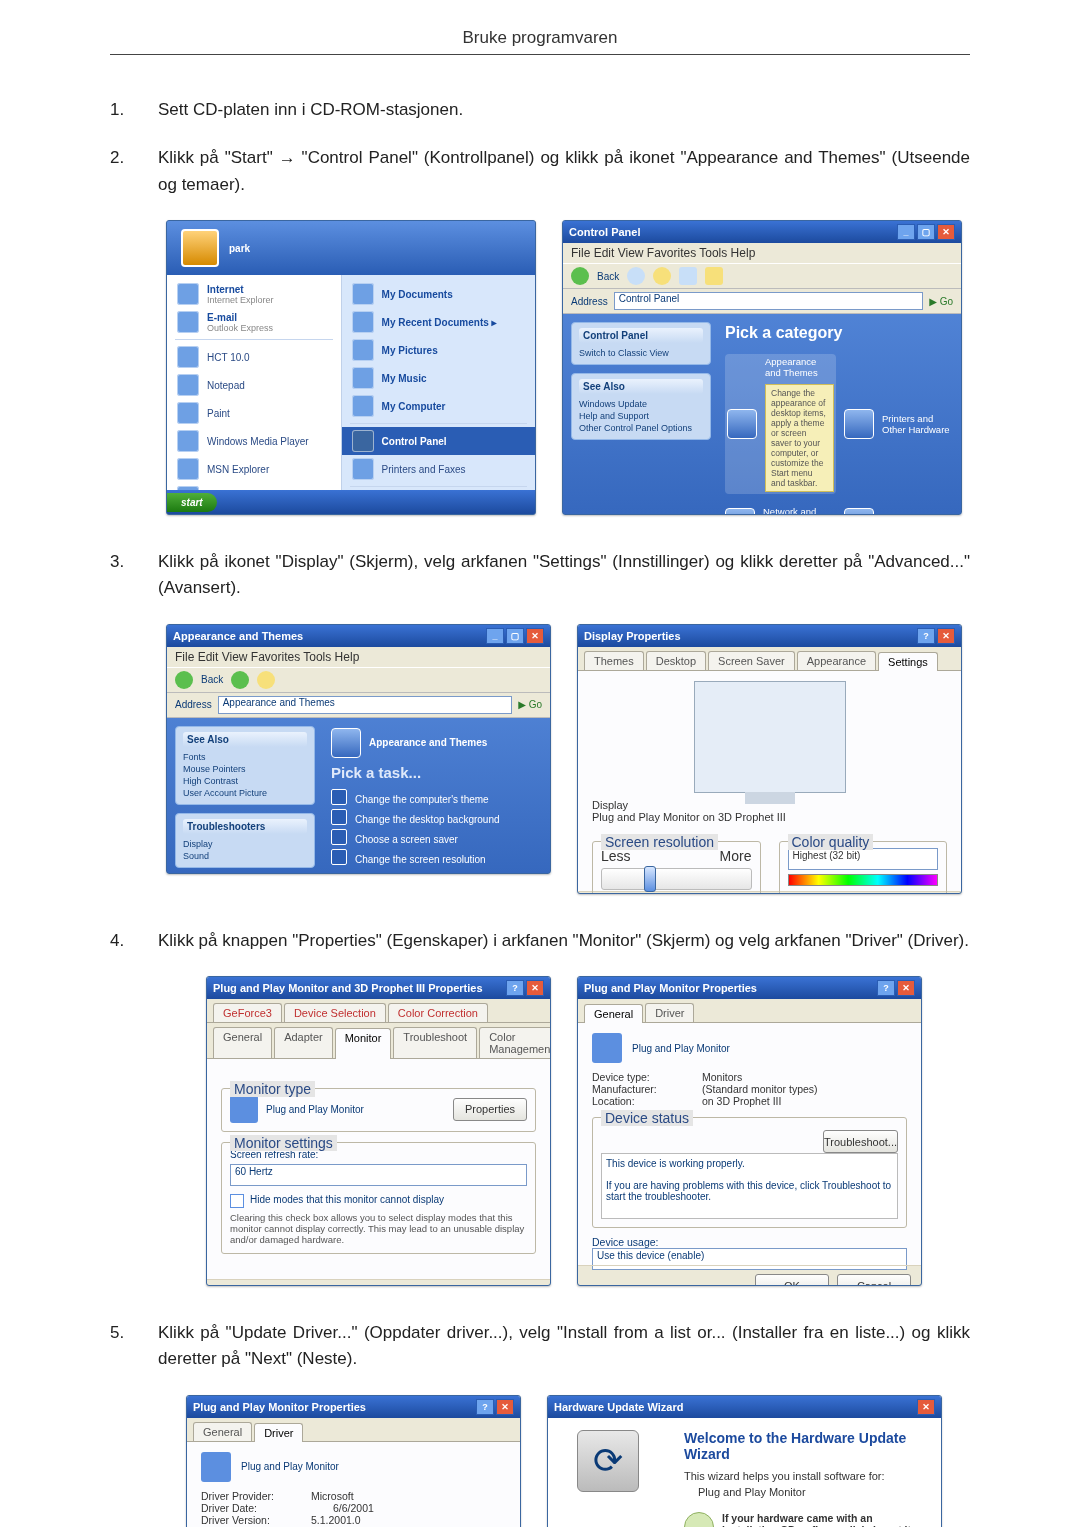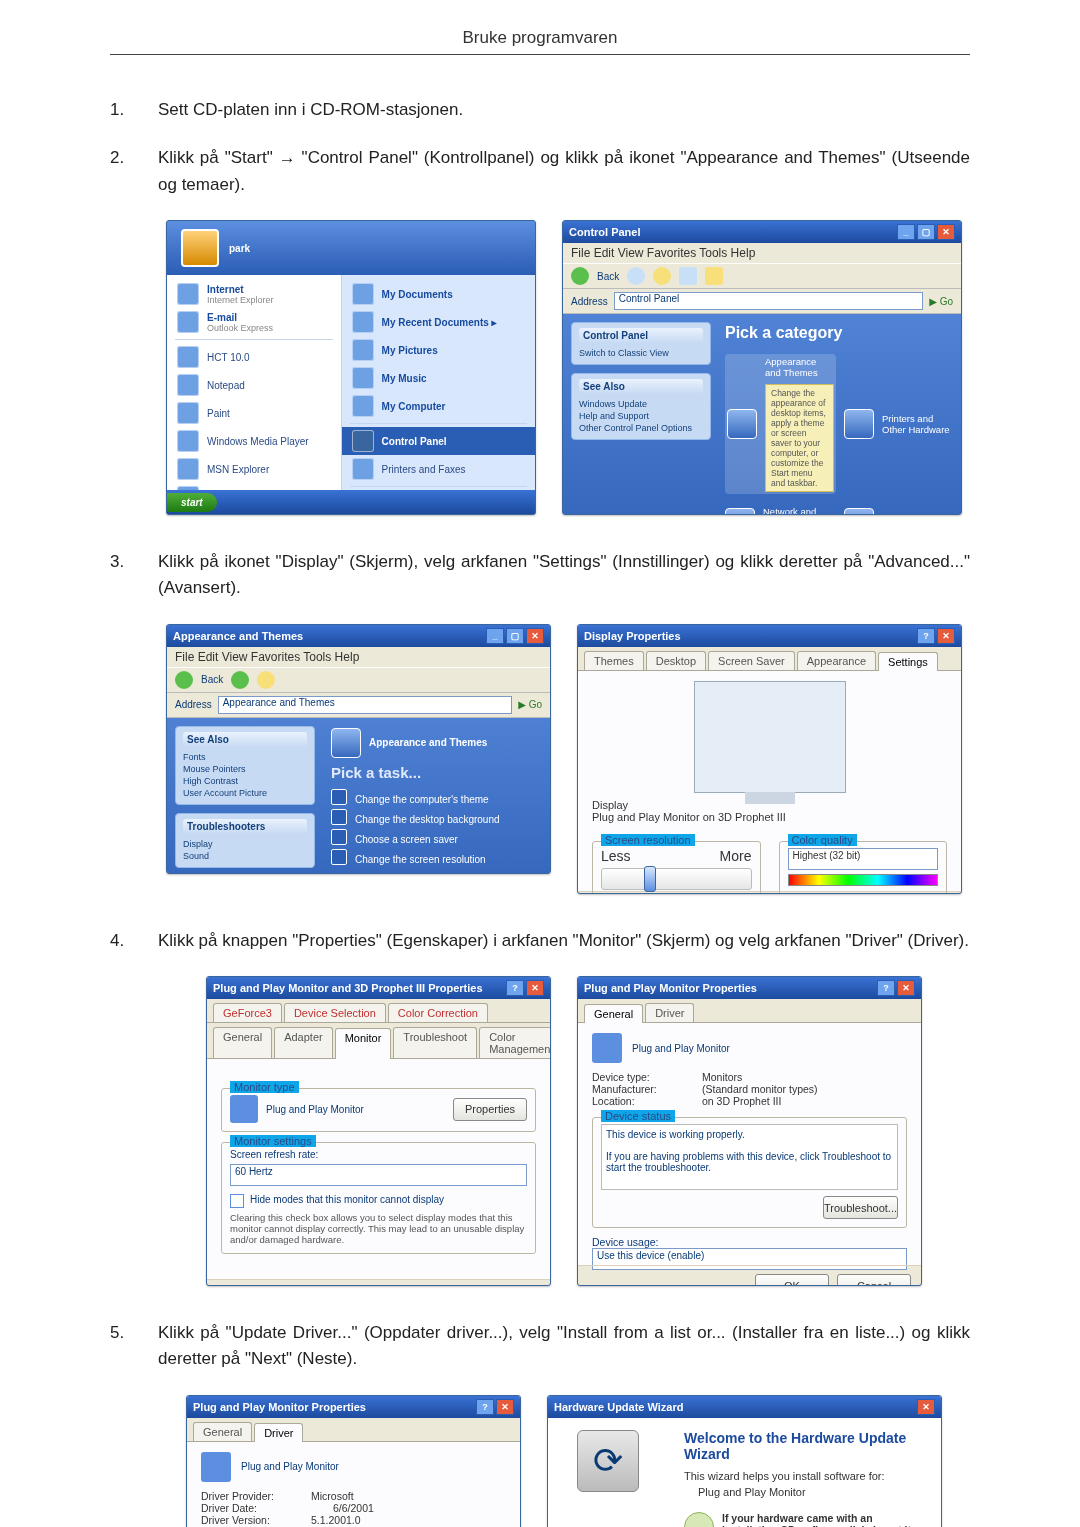--- a/index.html
+++ b/index.html
@@ -64,21 +64,21 @@
   .noteBox{background:#f2e8a6;border:1px solid #d0be58;font-size:8.5px;color:#555;padding:3px 5px;margin-top:6px;max-width:240px}
 
   .shotB2{width:385px;height:270px;background:#ece9d8;padding:0}
   .tabs{display:flex;border-bottom:1px solid #aca899;padding:4px 6px 0;font-size:11px;color:#555}
   .tab{padding:3px 9px;border:1px solid #aca899;border-bottom:none;margin-right:2px;background:#f4f3ee;border-radius:3px 3px 0 0}
   .tab.act{background:#fcfcfe;color:#000;position:relative;top:1px}
   .dlgBody{padding:10px 14px;background:#fcfcfe;height:200px}
   .miniMon{width:150px;height:110px;margin:0 auto 6px;background:#e5edf7;border:1px solid #9ab;position:relative}
   .miniMon:after{content:"";position:absolute;left:50%;bottom:-12px;width:50px;height:12px;background:#ccd6e2;transform:translateX(-50%)}
   .grp{border:1px solid #bdb8a6;border-radius:3px;padding:6px 8px 8px;margin-top:10px;position:relative}
-  .grp legend,.grp .lg{position:absolute;top:-8px;left:8px;background:#0ea5e9;padding:0 4px;font-size:11px;color:#2a4a85}
+  .grp legend,.grp .lg{position:absolute;top:-8px;left:8px;background:#e5e5e5;padding:0 4px;font-size:14px;color:#2a4a85}
   .row2{display:flex;gap:18px;font-size:10px;color:#333}
   .slider{height:20px;background:linear-gradient(#fff,#e6e6e6);border:1px solid #bbb;border-radius:3px;position:relative;margin:4px 0 2px}
   .slider .knob{position:absolute;top:-3px;left:28%;width:10px;height:24px;background:linear-gradient(#d6e6ff,#5c8fe0);border:1px solid #3a66a0;border-radius:3px}
   .sel{height:18px;background:#fff;border:1px solid #7a9ac9;font-size:10px;padding:1px 4px}
   .btnRow{display:flex;justify-content:flex-end;gap:8px;padding:8px 10px;border-top:1px solid #d9d2bd}
   .xpBtn{min-width:72px;height:21px;background:linear-gradient(#fefefe,#e4e4de);border:1px solid #888;border-radius:3px;font-size:11px;color:#333;display:flex;align-items:center;justify-content:center}
 
   
   .shotC{width:345px;height:310px;background:#ece9d8;padding:0}
 
@@ -469,26 +469,26 @@
               <div style="width:110px">Manufacturer:</div>
               <div>(Standard monitor types)</div>
             </div>
         <div style="display:flex">
               <div style="width:110px">Location:</div>
               <div>on 3D Prophet III</div>
             </div>
       </div>
       <div class="grp">
             <span class="lg">Device status</span>
+        <div style="display:flex;justify-content:flex-end;margin-top:6px">
+          <div class="xpBtn">Troubleshoot...</div>
+        </div>
         <div style="height:56px;background:#fff;border:1px solid #bbb;padding:4px;font-size:10px;overflow:auto">
           <div>This device is working properly.</div><br>
           <div>If you are having problems with this device, click Troubleshoot to start the troubleshooter.</div>
-        </div>
-        <div style="display:flex;justify-content:flex-end;margin-top:6px">
-          <div class="xpBtn">Troubleshoot...</div>
         </div>
       </div>
       <div style="margin-top:8px;font-size:10.5px">Device usage:</div>
       <div class="sel">Use this device (enable)</div>
     </div>
     <div class="btnRow">
       <div class="xpBtn">OK</div>
       <div class="xpBtn">Cancel</div>
     </div>
   </div>

